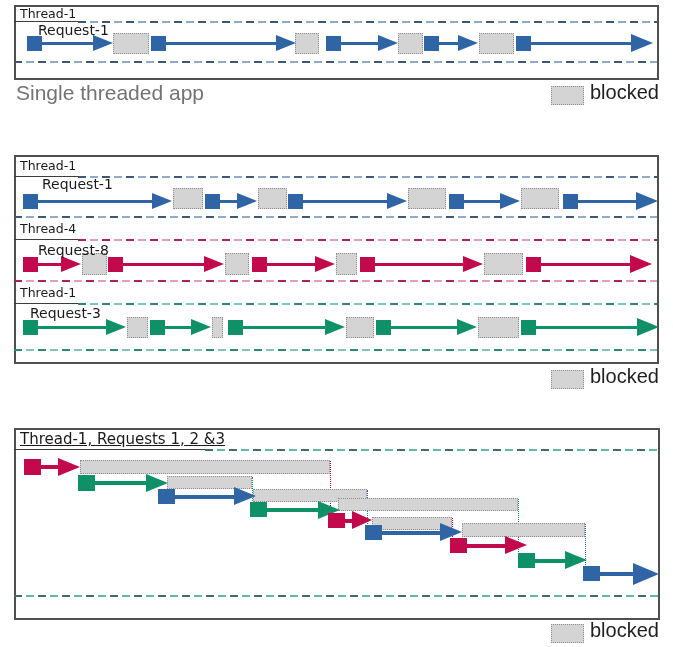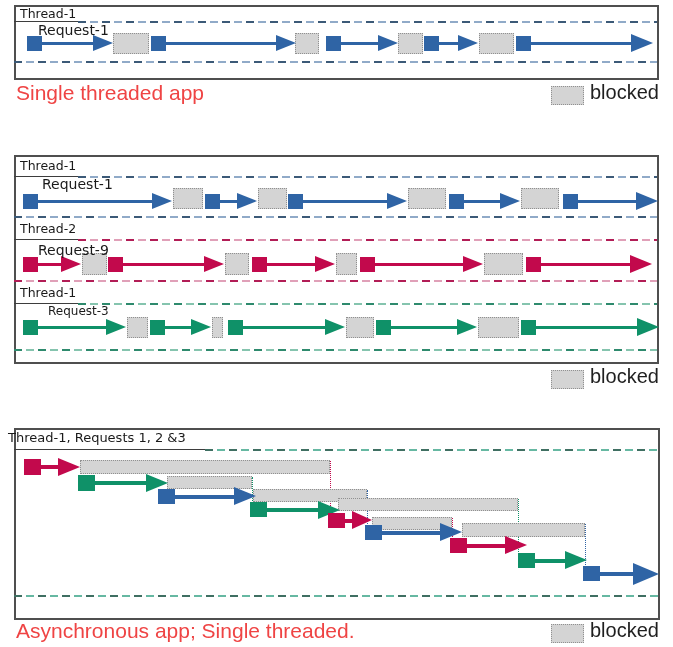--- a/index.html
+++ b/index.html
@@ -7,36 +7,35 @@
          font-family:"DejaVu Sans",sans-serif;}
   .panel{position:absolute;border:2px solid #4f4f4f;box-sizing:border-box;background:transparent;}
   .dtext{position:absolute;color:#1a1a1a;white-space:nowrap;line-height:1.15;}
   .solidline{position:absolute;height:1.5px;background:#3d3d3d;}
   .dashline{position:absolute;height:2px;}
   .block{position:absolute;background:#d4d4d4;border:1.5px dotted #909090;box-sizing:border-box;}
   .sq{position:absolute;}
   .aline{position:absolute;}
   .ahead{position:absolute;width:0;height:0;}
   .vline{position:absolute;width:0;border-left:1.5px dotted #999;}
-  .caption{position:absolute;left:16px;color:#ef4444;font-family:"Liberation Sans",sans-serif;
+  .caption{position:absolute;left:16px;color:#737373;font-family:"Liberation Sans",sans-serif;
            font-size:21px;white-space:nowrap;}
   .legend-row{position:absolute;left:551px;width:120px;height:22px;}
   .legend-swatch{position:absolute;left:0;top:2px;width:33px;height:19px;background:#d4d4d4;
                  border:1.5px dotted #909090;box-sizing:border-box;}
   .legend-label{position:absolute;left:39px;top:-3px;color:#1f1f1f;
                 font-family:"Liberation Sans",sans-serif;font-size:20px;}
   .cap1{top:81px;} .cap2{top:365px;} .cap3{top:619px;}
   .leg1{top:84px;} .leg2{top:368px;} .leg3{top:622px;}
 </style>
 </head>
 <body>
 
 <div id="stage">
   <div class="caption cap1">Single threaded app</div>
-  <div class="caption cap3">Asynchronous app; Single threaded.</div>
 
   <div class="legend-row leg1">
     <div class="legend-swatch"></div>
     <div class="legend-label">blocked</div>
   </div>
   <div class="legend-row leg2">
     <div class="legend-swatch"></div>
     <div class="legend-label">blocked</div>
   </div>
   <div class="legend-row leg3">
@@ -173,18 +172,18 @@
     <div class="sq" style="left: 250px; top: 502px; width: 17px; height: 15px; background: rgb(15, 145, 104);"></div>
     <div class="sq" style="left: 328px; top: 513px; width: 17px; height: 15px; background: rgb(194, 9, 76);"></div>
     <div class="sq" style="left: 365px; top: 525px; width: 17px; height: 15px; background: rgb(47, 100, 165);"></div>
     <div class="sq" style="left: 450px; top: 538px; width: 17px; height: 15px; background: rgb(194, 9, 76);"></div>
     <div class="sq" style="left: 518px; top: 553px; width: 17px; height: 15px; background: rgb(15, 145, 104);"></div>
     <div class="sq" style="left: 583px; top: 566px; width: 17px; height: 15px; background: rgb(47, 100, 165);"></div>
     <div class="dtext" style="left: 20px; top: 7px; font-size: 12.5px;">Thread-1</div>
     <div class="dtext" style="left: 38px; top: 22px; font-size: 14px;">Request-1</div>
     <div class="dtext" style="left: 20px; top: 159px; font-size: 12.5px;">Thread-1</div>
     <div class="dtext" style="left: 42px; top: 176px; font-size: 14px;">Request-1</div>
-    <div class="dtext" style="left: 20px; top: 222px; font-size: 12.5px;">Thread-2</div>
-    <div class="dtext" style="left: 38px; top: 242px; font-size: 14px;">Request-9</div>
+    <div class="dtext" style="left: 20px; top: 222px; font-size: 12.5px;">Thread-4</div>
+    <div class="dtext" style="left: 38px; top: 242px; font-size: 14px;">Request-8</div>
     <div class="dtext" style="left: 20px; top: 286px; font-size: 12.5px;">Thread-1</div>
-    <div class="dtext" style="left: 48px; top: 305px; font-size: 12px;">Request-3</div>
-    <div class="dtext" style="left: 8px; top: 431px; font-size: 13px;">Thread-1, Requests 1, 2 &amp;3</div>
+    <div class="dtext" style="left: 30px; top: 305px; font-size: 14px;">Request-3</div>
+    <div class="dtext" style="left: 20px; top: 431px; font-size: 15px; text-decoration: underline;">Thread-1, Requests 1, 2 &amp;3</div>
   </div>
 
 </body></html>

